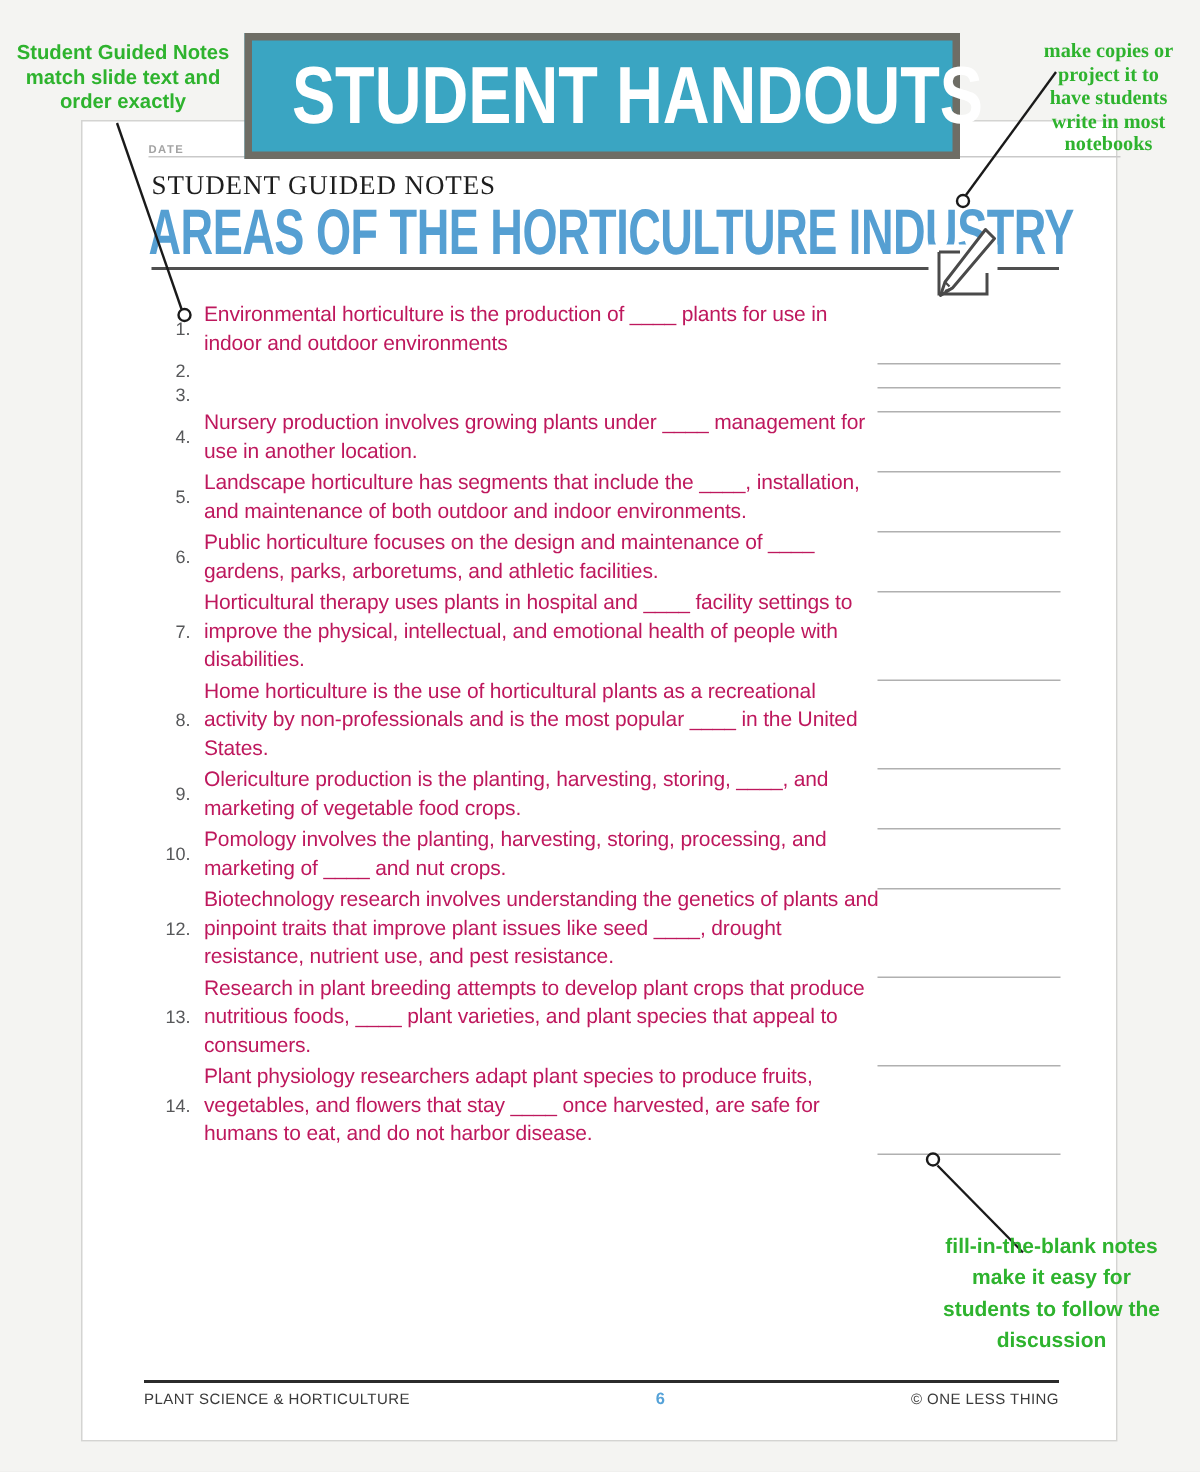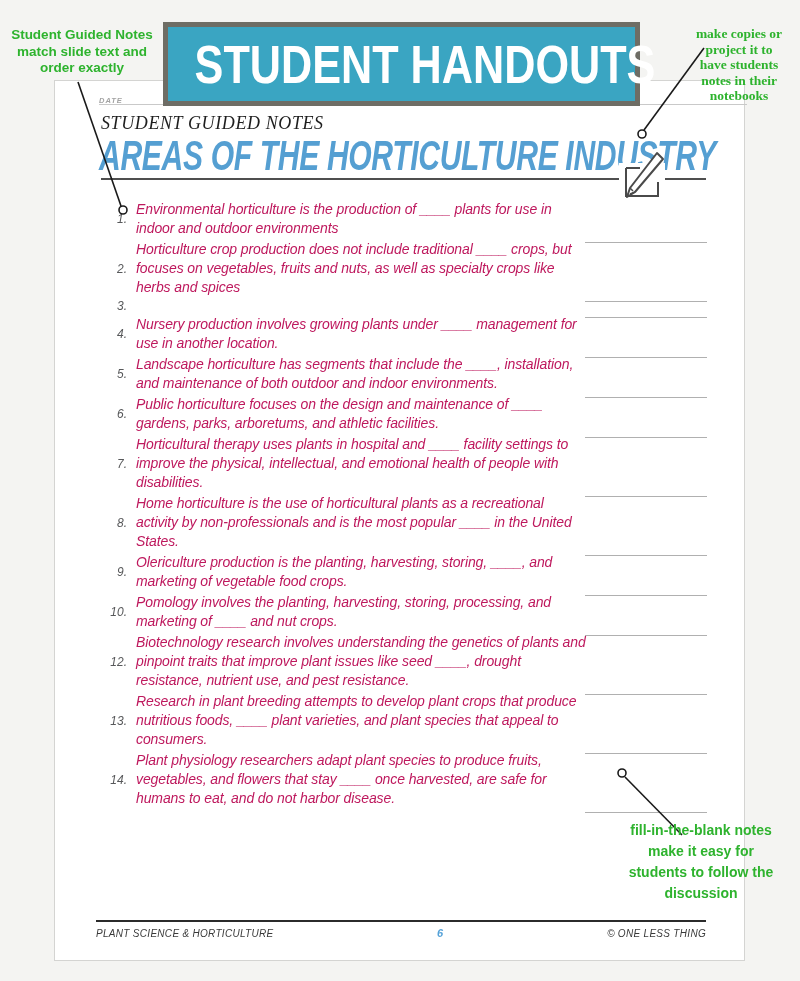--- a/index.html
+++ b/index.html
@@ -4,21 +4,21 @@
 <style>
   html,body{margin:0;padding:0;background:#e9e9e7;}
   .canvas{
     position:relative;width:800px;height:981px;margin:0 auto;
     background:#f4f4f2;overflow:hidden;
     font-family:"Liberation Sans", sans-serif;
   }
   
   .sheet{
     position:absolute;left:54px;top:80px;width:691px;height:881px;
-    background:#ffffff;border:1px solid #d4d4d2;box-sizing:border-box;font-style:italic;
+    background:#ffffff;border:1px solid #d4d4d2;box-sizing:border-box;
   }
   .date-row{
     position:absolute;left:44px;top:8px;width:648px;height:15px;
     border-bottom:1px solid #c9c9c9;
   }
   .date-label{
     font-size:7.5px;color:#a3a3a3;letter-spacing:1px;font-weight:bold;
   }
   .kicker{
     position:absolute;left:46px;top:32px;
@@ -113,21 +113,20 @@
 
     <div class="list" id="items-container">
   <div class="item-row">
     <div class="item-num">1.</div>
     <div class="item-text">Environmental horticulture is the production of ____ plants for use in indoor and outdoor environments</div>
     <div class="answer-line"></div>
   </div>
 
   <div class="item-row">
     <div class="item-num">2.</div>
-    <div class="item-text">Horticulture crop production does not include traditional ____ crops, but focuses on vegetables, fruits and nuts, as well as specialty crops like herbs and spices</div>
     <div class="answer-line"></div>
   </div>
 
   <div class="item-row">
     <div class="item-num">3.</div>
     <div class="answer-line"></div>
   </div>
 
   <div class="item-row">
     <div class="item-num">4.</div>
@@ -218,21 +217,21 @@
 
   <div class="annotation ann-top-left">
     <div>Student Guided Notes</div>
     <div>match slide text and</div>
     <div>order exactly</div>
   </div>
   <div class="annotation ann-top-right">
     <div>make copies or</div>
     <div>project it to</div>
     <div>have students</div>
-    <div>notes in their</div>
+    <div>write in most</div>
     <div>notebooks</div>
   </div>
   <div class="annotation ann-bottom-right">
     <div>fill-in-the-blank notes</div>
     <div>make it easy for</div>
     <div>students to follow the</div>
     <div>discussion</div>
   </div>
 
 </div>

